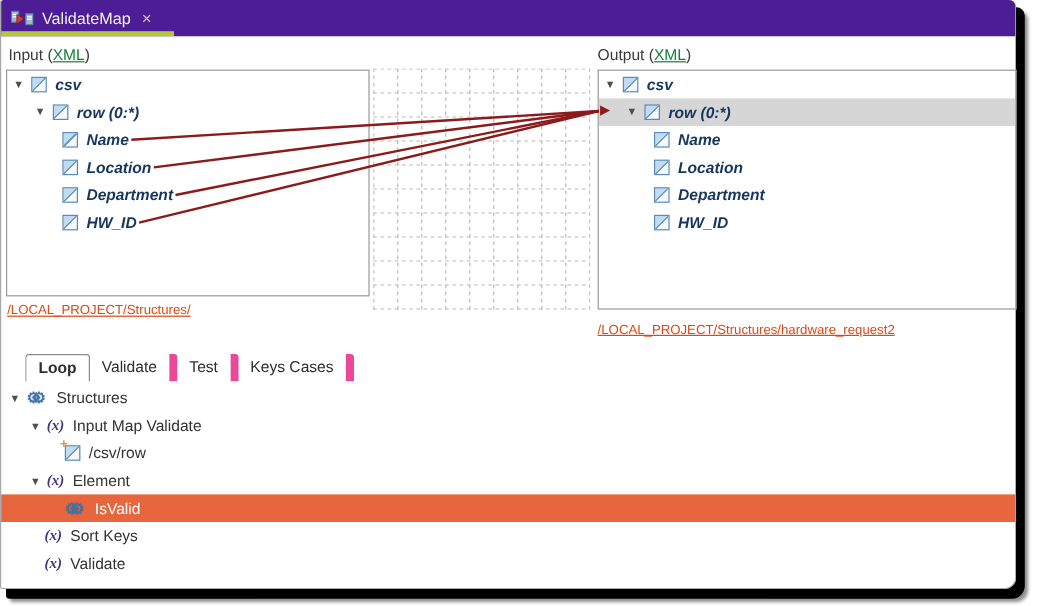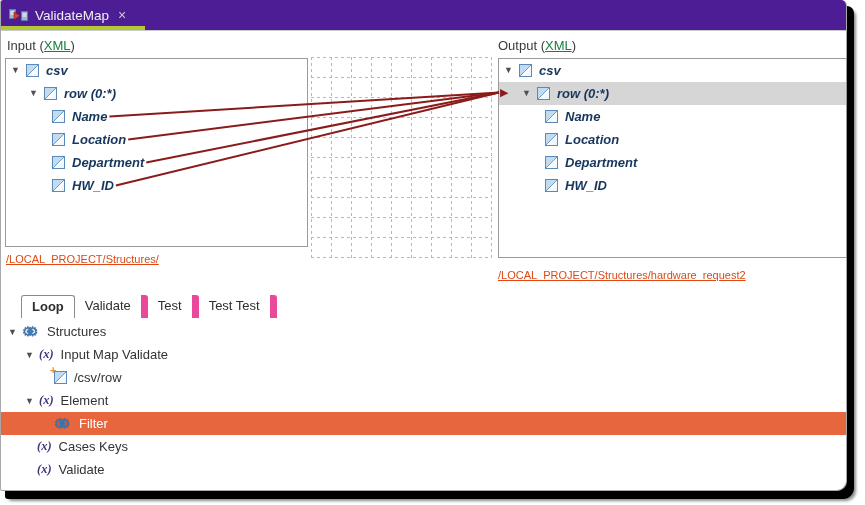--- a/index.html
+++ b/index.html
@@ -202,21 +202,21 @@
     <div>/LOCAL_PROJECT/Structures/</div>
   </div>
   <div class="res-link" id="output-link">
     <span>/LOCAL_PROJECT/Structures/hardware_request2</span>
   </div>
 
   <div id="tabbar">
     <div class="btab active">Loop</div>
     <div class="btab">Validate</div>
     <div class="btab">Test</div>
-    <div class="btab">Test Test</div>
+    <div class="btab">Keys Cases</div>
   </div>
 
   <div id="bottom-tree">
     <div class="b-row b0">
       <span class="b-exp">▼</span>
       <span class="b-ico gears-icon">⚙⚙</span>
       <span class="b-label">Structures</span>
     </div>
     <div class="b-row b1">
       <span class="b-exp">▼</span>
@@ -229,25 +229,25 @@
         </span>
       <span class="b-label">/csv/row</span>
     </div>
     <div class="b-row b1">
       <span class="b-exp">▼</span>
       <span class="b-ico fx-icon">(x)</span>
       <span class="b-label">Element</span>
     </div>
     <div class="b-row b2 selected">
       <span class="b-ico gears-icon">⚙⚙</span>
-      <span class="b-label">Filter</span>
+      <span class="b-label">IsValid</span>
     </div>
     <div class="b-row b1">
       <span class="b-ico fx-icon" style="margin-left:36px;">(x)</span>
-      <span class="b-label">Cases Keys</span>
+      <span class="b-label">Sort Keys</span>
     </div>
     <div class="b-row b1">
       <span class="b-ico fx-icon" style="margin-left:36px;">(x)</span>
       <span class="b-label">Validate</span>
     </div>
   </div>
 
 </div>
 
 </body></html>

